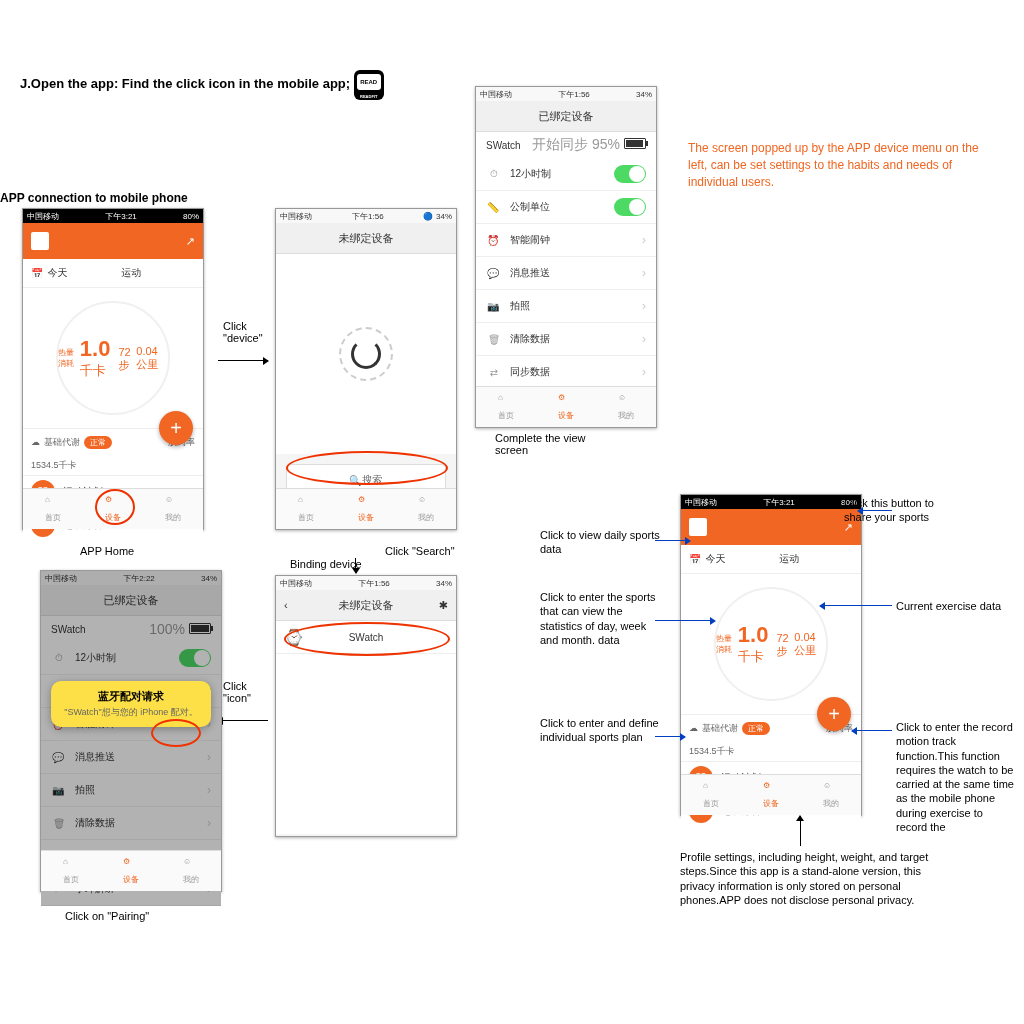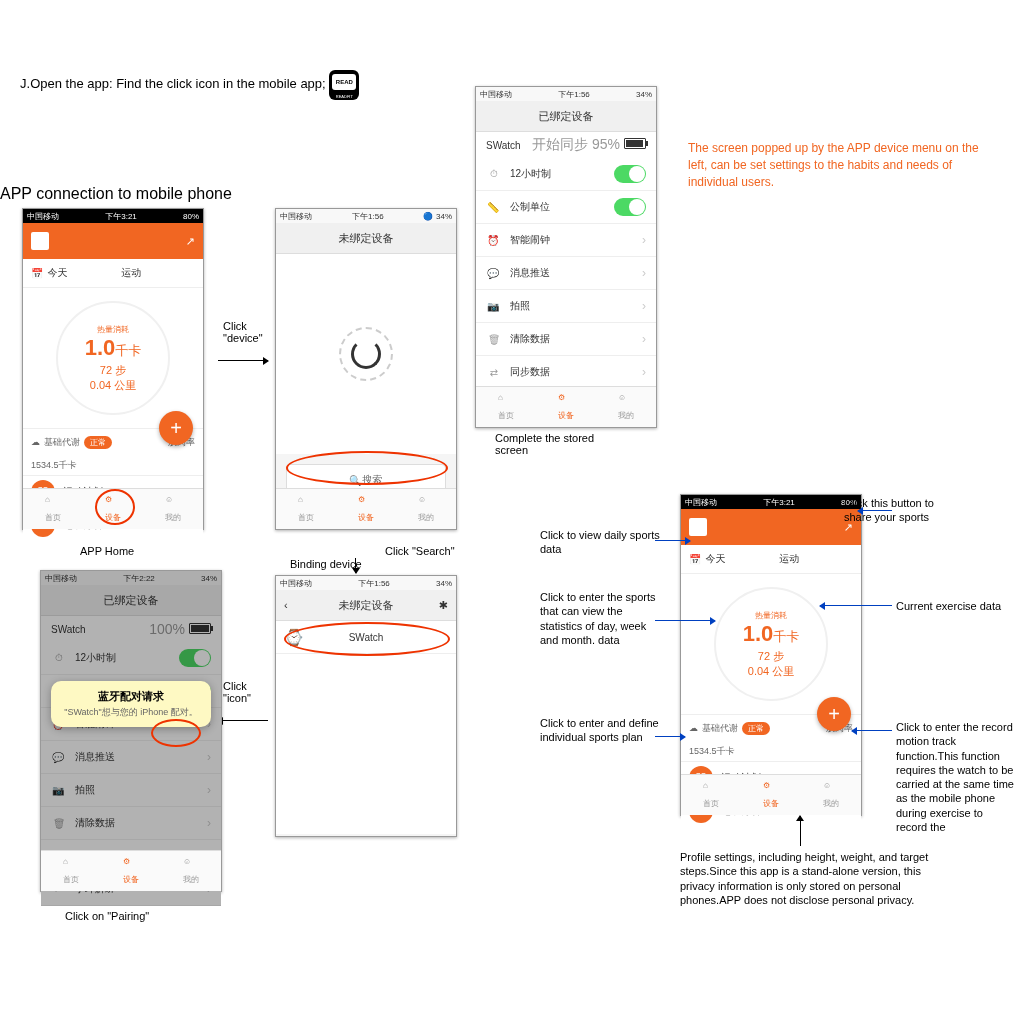--- a/index.html
+++ b/index.html
@@ -5,21 +5,21 @@
 body{margin:0;width:1024px;height:1024px;background:#fff;font-family:Arial,sans-serif;font-size:11px;position:relative}
 .phone{position:absolute;background:#f5f5f5;border:1px solid #999;box-shadow:0 1px 3px rgba(0,0,0,0.3)}
 .phone-sm{width:180px;height:320px}
 .status-bar{height:14px;background:#000;color:#fff;font-size:8px;display:flex;justify-content:space-between;padding:0 4px;align-items:center}
 .status-bar.light{background:#f8f8f8;color:#333}
 .orange-hdr{background:#f16622;height:36px;display:flex;align-items:center;justify-content:space-between;padding:0 8px;color:#fff}
 .run-icon{width:18px;height:18px;background:#fff;border-radius:2px;display:inline-block}
 .date-row{background:#fff;height:28px;display:flex;align-items:center;padding:0 8px;font-size:10px;color:#333;border-bottom:1px solid #eee}
 .date-row .title{flex:1;text-align:center;color:#333}
 .circle-area{background:#fff;height:140px;display:flex;align-items:center;justify-content:center}
-.big-circle{width:110px;height:110px;border-radius:50%;border:2px solid #f0f0f0;display:flex;flex-direction:column;align-items:center;justify-content:center}
+.big-circle{width:110px;height:110px;border-radius:50%;border:2px solid #f0f0f0;display:flex;flex-direction:row;align-items:center;justify-content:center}
 .cal-label{color:#f16622;font-size:8px}
 .cal-value{color:#f16622;font-size:22px;font-weight:bold}
 .cal-unit{color:#f16622;font-size:13px}
 .steps{color:#f16622;font-size:11px;margin-top:2px}
 .dist{color:#f16622;font-size:11px}
 .metric-row{background:#fff;height:26px;display:flex;align-items:center;padding:0 8px;font-size:9px;color:#666;border-top:1px solid #eee}
 .metric-row .badge{background:#f16622;color:#fff;padding:1px 6px;border-radius:8px;font-size:8px;margin:0 4px}
 .cal-total{background:#fff;height:20px;padding:0 8px;font-size:9px;color:#666;display:flex;align-items:center}
 .list-item{background:#fff;height:32px;display:flex;align-items:center;padding:0 8px;border-top:1px solid #eee;font-size:10px;color:#444}
 .list-item .icon{width:24px;height:24px;border-radius:50%;background:#f16622;margin-right:8px;display:flex;align-items:center;justify-content:center;color:#fff;font-size:12px}
@@ -36,52 +36,52 @@
 .chev{margin-left:auto;color:#ccc;font-size:12px}
 .swatch-row{background:#fff;height:26px;display:flex;align-items:center;padding:0 10px;font-size:10px;color:#333;justify-content:space-between}
 .sync-label{font-size:14px;color:#999}
 .battery-icon{width:20px;height:9px;border:1px solid #333;border-radius:1px;position:relative;display:inline-block;margin-left:4px}
 .battery-icon::after{content:'';position:absolute;right:-3px;top:2px;width:2px;height:5px;background:#333}
 .battery-fill{position:absolute;left:1px;top:1px;bottom:1px;background:#333}
 .search-btn{margin:10px;height:30px;background:#fff;border:1px solid #ddd;border-radius:4px;display:flex;align-items:center;justify-content:center;font-size:10px;color:#666}
 .red-circle{position:absolute;border:2px solid #e30;border-radius:50%}
 .annotation{position:absolute;font-size:11px;color:#000}
 .annotation.orange{color:#f16622;font-size:12px}
-.annotation.bold{font-weight:normal;font-size:13px}
+.annotation.bold{font-weight:bold;font-size:13px}
 .caption{position:absolute;font-size:11px;color:#000;text-align:left}
 .arrow-line{position:absolute;background:#000;height:1px}
 .arrow-line::after{content:'';position:absolute;right:-1px;top:-3px;border-left:6px solid #000;border-top:4px solid transparent;border-bottom:4px solid transparent}
 .arrow-line.left::after{right:auto;left:-1px;border-left:none;border-right:6px solid #000}
 .arrow-blue{position:absolute;background:#0040c0;height:1px}
 .arrow-blue::after{content:'';position:absolute;right:-1px;top:-3px;border-left:6px solid #0040c0;border-top:4px solid transparent;border-bottom:4px solid transparent}
 .arrow-blue.left::after{right:auto;left:-1px;border-left:none;border-right:6px solid #0040c0}
 .arrow-v{position:absolute;width:1px;background:#000}
 .arrow-v::after{content:'';position:absolute;bottom:-1px;left:-3px;border-top:6px solid #000;border-left:4px solid transparent;border-right:4px solid transparent}
 .spinner{width:50px;height:50px;border:2px dashed #ccc;border-radius:50%;display:flex;align-items:center;justify-content:center}
 .spinner-inner{width:24px;height:24px;border:3px solid #333;border-radius:50%;border-top-color:transparent}
-.dialog{position:absolute;left:10px;right:10px;top:110px;background:#fef9c3;border-radius:10px;box-shadow:0 2px 8px rgba(0,0,0,0.3)}
+.dialog{position:absolute;left:10px;right:10px;top:110px;background:#fde047;border-radius:10px;box-shadow:0 2px 8px rgba(0,0,0,0.3)}
 .dialog-title{text-align:center;font-size:11px;font-weight:bold;padding:8px 8px 2px}
 .dialog-msg{text-align:center;font-size:9px;color:#666;padding:0 8px 8px}
 .dialog-btns{display:flex;border-top:1px solid #ddd}
 .dialog-btn{flex:1;text-align:center;padding:8px;font-size:12px;color:#007aff}
 .dialog-btn:first-child{border-right:1px solid #ddd}
 .dimmed{filter:brightness(0.7)}
 .read-icon{display:inline-block;width:30px;height:30px;background:#000;border-radius:6px;vertical-align:middle;position:relative}
 .read-icon::before{content:'READ';position:absolute;top:4px;left:3px;right:3px;bottom:10px;background:#fff;border-radius:3px;font-size:6px;font-weight:bold;display:flex;align-items:center;justify-content:center;color:#000}
 .read-icon::after{content:'READFIT';position:absolute;bottom:1px;left:0;right:0;font-size:4px;color:#fff;text-align:center}
 </style>
 </head>
 <body>
 
 <div class="annotation bold" style="left:20px;top:70px">
   <span>J.</span><span>Open the app: Find the click icon in the mobile app;</span>
   <span class="read-icon"></span>
 </div>
 
-<div class="annotation bold" style="left:0px;top:185px;font-size:16px">APP connection to mobile phone</div>
+<div class="annotation bold" style="left:0px;top:191px;font-size:12px">APP connection to mobile phone</div>
 
 <div class="phone phone-sm" style="left:22px;top:208px">
   <div class="status-bar">
     <span>中国移动</span>
       <span>下午3:21</span>
       <span>80%</span>
   </div>
   <div class="orange-hdr">
     <span class="run-icon"></span>
     <span>↗</span>
@@ -325,21 +325,21 @@
     <div class="tab active">
         <span class="ticon">⚙</span>
         <span>设备</span>
       </div>
     <div class="tab">
         <span class="ticon">☺</span>
         <span>我的</span>
       </div>
   </div>
 </div>
-<div class="caption" style="left:495px;top:432px;width:120px;text-align:left">Complete the stored screen</div>
+<div class="caption" style="left:495px;top:432px;width:120px;text-align:left">Complete the view screen</div>
 
 <div class="annotation orange" style="left:688px;top:140px;width:300px;line-height:1.4">The screen popped up by the APP device menu on the left, can be set settings to the habits and needs of individual users.</div>
 
 <div class="phone phone-sm" style="left:680px;top:494px">
   <div class="status-bar">
     <span>中国移动</span>
       <span>下午3:21</span>
       <span>80%</span>
   </div>
   <div class="orange-hdr">

